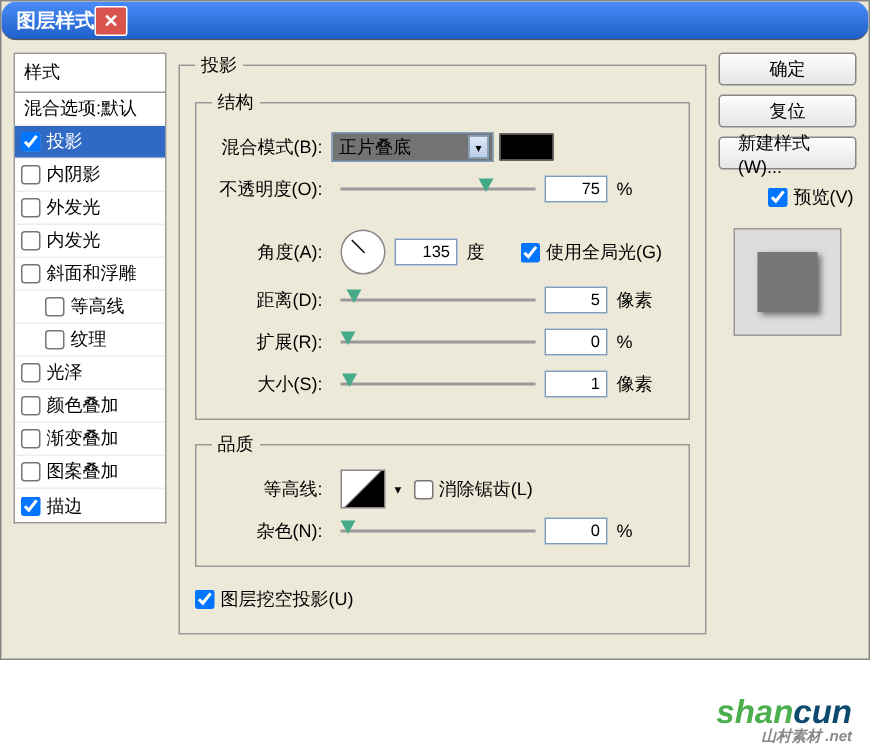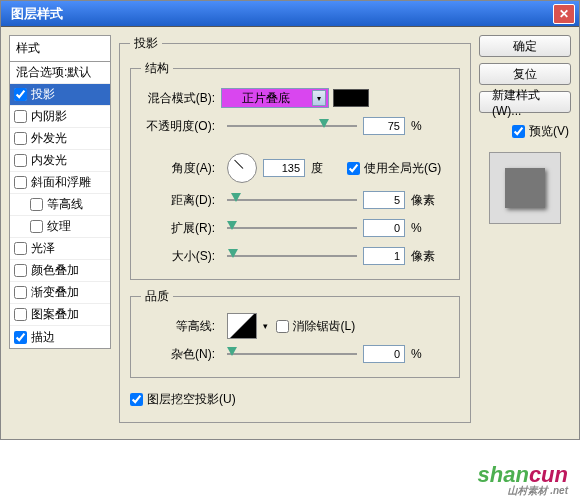--- a/index.html
+++ b/index.html
@@ -1,56 +1,56 @@
 <!DOCTYPE html>
 <html><head>
 <meta charset="utf-8">
 <style>
 * { box-sizing: border-box; margin: 0; padding: 0; }
 body { font-family: "Microsoft YaHei", SimSun, sans-serif; font-size: 12px; background: #fff; }
 .dialog { width: 580px; border: 1px solid #888; background: #ECE9D8; }
-.titlebar { background: linear-gradient(to bottom, #4b8df8, #1e5fc9); color: #fff; height: 26px; display: flex; align-items: center; justify-content: space-between; padding: 0 4px; border-bottom: 1px solid #555; }
+.titlebar { background: linear-gradient(to bottom, #4b8df8, #1e5fc9); color: #fff; height: 26px; display: flex; align-items: center; justify-content: flex-start; padding: 0 4px; border-bottom: 1px solid #555; border-radius: 10px; }
 .titlebar .title { font-weight: bold; padding-left: 6px; font-size: 13px; }
 .close-btn { width: 22px; height: 20px; background: #d9534f; border: 1px solid #fff; color: #fff; text-align: center; line-height: 18px; font-family: Arial; font-weight: bold; cursor: pointer; border-radius: 2px; }
 .body { display: flex; padding: 8px; gap: 8px; }
 .left-col { width: 102px; }
 .left-col .header { border: 1px solid #999; background: #fff; padding: 4px 6px; font-size: 12px; }
 .style-list { border: 1px solid #999; border-top: none; background: #fff; }
 .style-list .item { display: flex; align-items: center; height: 22px; padding: 0 4px; border-bottom: 1px solid #eee; cursor: pointer; }
 .style-list .item:last-child { border-bottom: none; }
 .style-list .item.selected { background: #316AC5; color: #fff; }
 .style-list .item input[type="checkbox"] { margin-right: 4px; }
 .style-list .item.nocb { padding-left: 6px; }
 .style-list .item.indent { padding-left: 20px; }
 .center-col { flex: 1; }
 fieldset { border: 1px solid #999; padding: 8px 10px; margin-bottom: 8px; }
 legend { padding: 0 4px; }
 .row { display: flex; align-items: center; height: 26px; margin-bottom: 2px; }
 .lbl { width: 80px; text-align: right; padding-right: 6px; }
-.select { width: 108px; height: 20px; border: 1px solid #7F9DB9; background: #d946ef; display: flex; align-items: center; justify-content: space-between; padding: 0 2px 0 20px; }
+.select { width: 108px; height: 20px; border: 1px solid #7F9DB9; background: #737373; display: flex; align-items: center; justify-content: space-between; padding: 0 2px 0 4px; }
 .select .arrow { width: 14px; height: 16px; background: linear-gradient(#e0e8f5,#b8cde8); border: 1px solid #7F9DB9; display: flex; align-items: center; justify-content: center; font-size: 8px; }
 .swatch { width: 36px; height: 18px; background: #000; border: 1px solid #555; margin-left: 4px; }
 .slider { position: relative; width: 130px; height: 14px; margin: 0 6px; }
 .slider .track { position: absolute; top: 6px; left: 0; right: 0; height: 2px; background: #999; }
 .slider .thumb { position: absolute; top: 0; width: 0; height: 0; border-left: 5px solid transparent; border-right: 5px solid transparent; border-top: 9px solid #4a8; }
 .num { width: 42px; height: 18px; border: 1px solid #7F9DB9; text-align: right; padding: 0 4px; font-size: 11px; background: #fff; }
 .unit { margin-left: 6px; width: 28px; }
 .angle-dial { width: 30px; height: 30px; border: 1px solid #888; border-radius: 50%; background: #fff; position: relative; margin: 0 6px; }
 .angle-dial .needle { position: absolute; width: 12px; height: 1px; background: #000; top: 14px; left: 3px; transform-origin: right center; transform: rotate(45deg); }
 .contour-swatch { width: 30px; height: 26px; border: 1px solid #888; background: linear-gradient(135deg, #fff 0%, #fff 48%, #000 52%, #000 100%); margin: 0 6px; display: flex; align-items: flex-end; }
 .bottom-row { display: flex; justify-content: center; gap: 12px; margin-top: 6px; }
 .btn { height: 22px; padding: 0 12px; border: 1px solid #888; background: linear-gradient(#fdfdfd,#e6e6e6); border-radius: 3px; cursor: pointer; display: flex; align-items: center; font-size: 12px; }
 .right-col { width: 92px; display: flex; flex-direction: column; gap: 6px; align-items: stretch; }
 .right-col .btn { justify-content: center; }
 .preview-cb { display: flex; align-items: center; justify-content: flex-end; gap: 4px; margin-top: 4px; margin-right: 2px; }
 .preview-box { width: 72px; height: 72px; border: 1px solid #999; background: #ddd; display: flex; align-items: center; justify-content: center; margin: 6px auto 0; }
 .preview-box .inner { width: 40px; height: 40px; background: #777; box-shadow: 2px 2px 4px rgba(0,0,0,0.5); }
 .watermark { position: absolute; right: 12px; bottom: 6px; font-family: Arial; font-weight: bold; font-style: italic; }
 .watermark .g { color: #4CAF50; font-size: 22px; }
-.watermark .o { color: #be185d; font-size: 22px; }
+.watermark .o { color: #0c4a6e; font-size: 22px; }
 .watermark .s { font-size: 10px; color: #888; display: block; text-align: right; margin-top: -4px; }
 .wrap { position: relative; width: 580px; height: 504px; }
 input[type="checkbox"] { width: 13px; height: 13px; }
 </style>
 </head>
 <body>
 <div class="wrap">
 
 <div class="dialog">
   <div class="titlebar">

